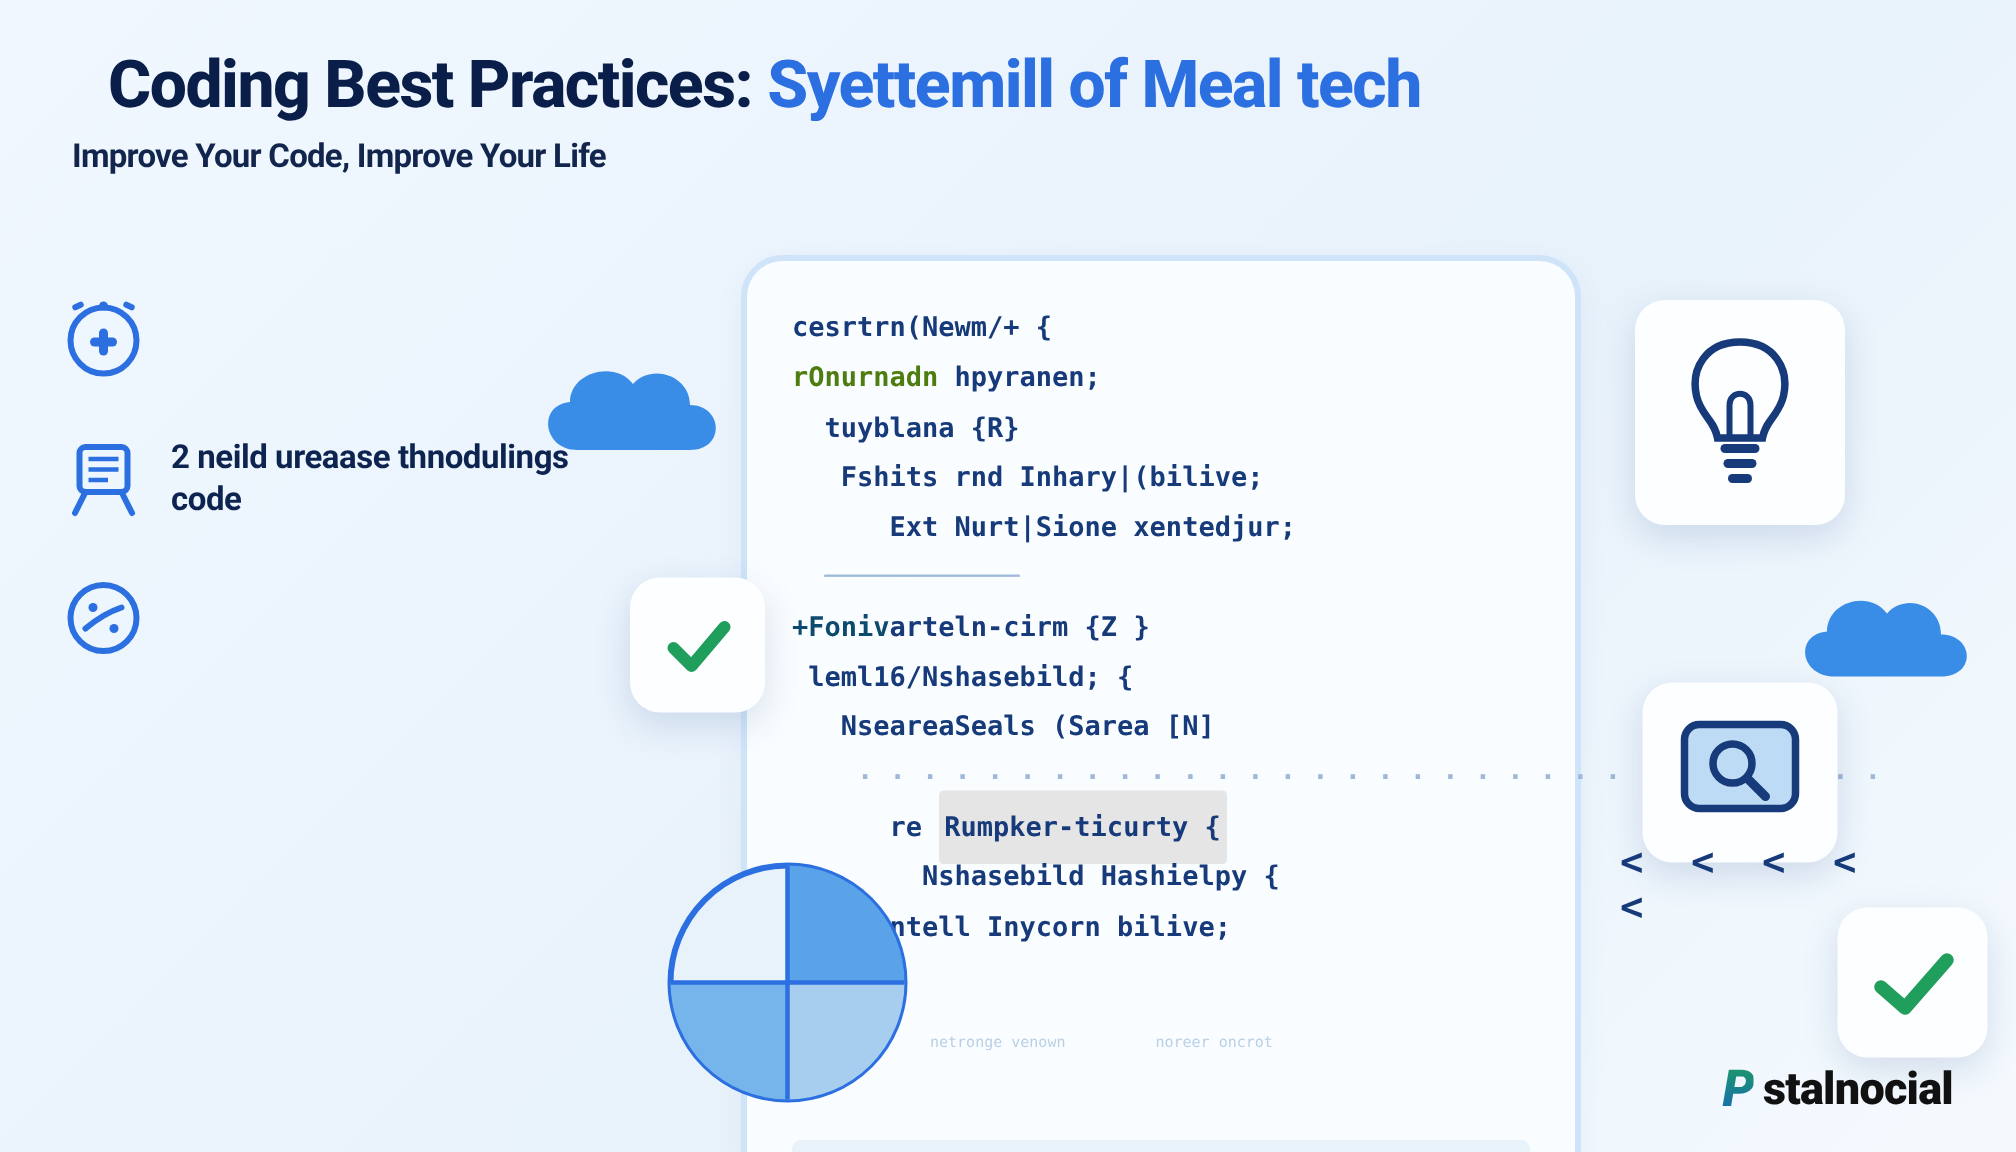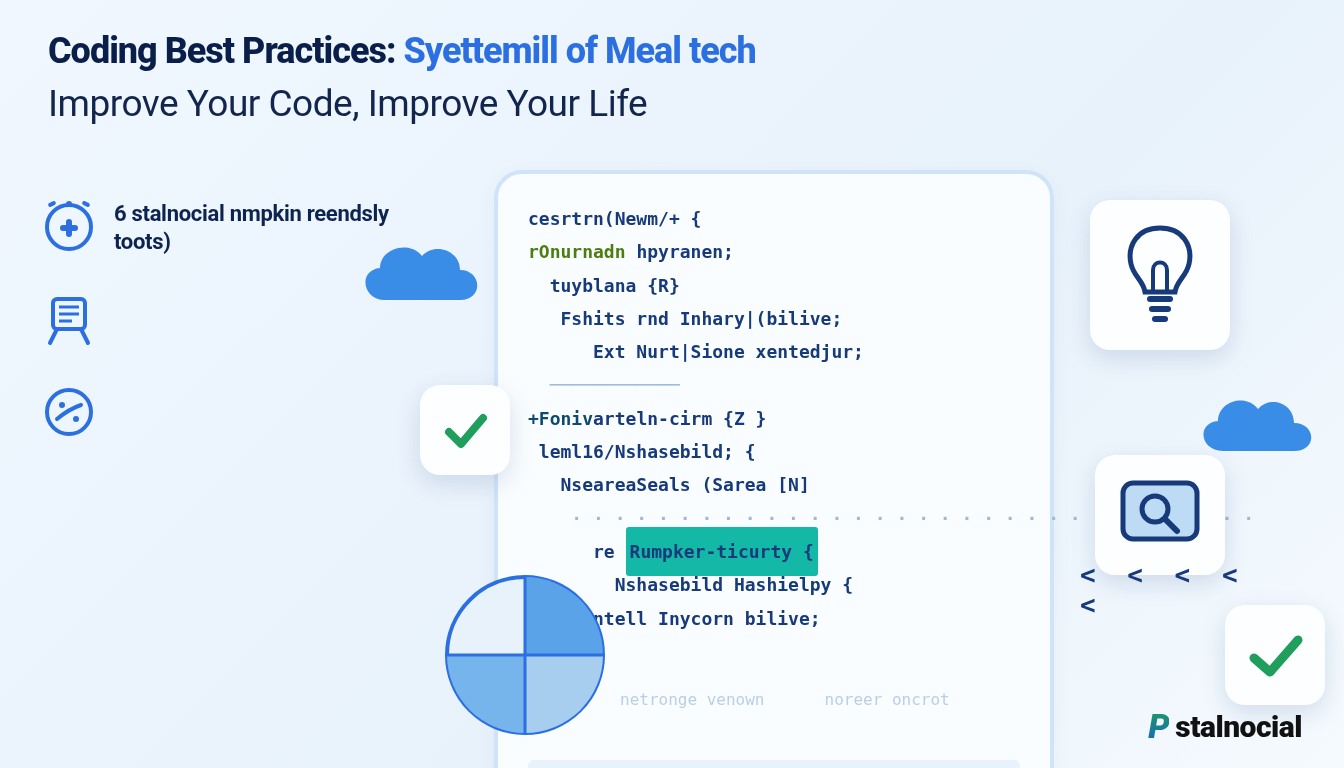--- a/index.html
+++ b/index.html
@@ -4,25 +4,25 @@
 <style>
   * { box-sizing: border-box; margin: 0; padding: 0; }
   body {
     width: 1344px; height: 768px;
     font-family: -apple-system, "Segoe UI", Roboto, Arial, sans-serif;
     background: linear-gradient(135deg, #f0f7ff 0%, #e8f2fb 60%, #f5fafe 100%);
     position: relative; overflow: hidden;
   }
   .header { padding: 30px 48px 10px 48px; }
   .title {
-    font-size: 36px; font-weight: 800; color: #0a1e4a; letter-spacing: -1px;
+    font-size: 44px; font-weight: 800; color: #0a1e4a; letter-spacing: -1px; margin-left: 24px;
   }
   .title .accent { color: #2b6fe0; }
   .subtitle {
-    font-size: 37px; font-weight: 400; color: #12254d; margin-top: 10px;
+    font-size: 22px; font-weight: 700; color: #12254d; margin-top: 10px;
     letter-spacing: -0.5px;
   }
 
   .sidebar {
     position: absolute; left: 42px; top: 200px; width: 360px;
     display: flex; flex-direction: column; gap: 38px;
   }
   .side-item { display: flex; align-items: flex-start; gap: 18px; }
   .side-item .icon-wrap {
     width: 54px; height: 54px; display:flex; align-items:center; justify-content:center;
@@ -43,21 +43,21 @@
     box-shadow: 0 6px 20px rgba(30,80,160,0.05);
   }
   .code-panel .line {
     font-family: "Consolas", "Menlo", monospace;
     font-size: 18px; color: #163a7a; font-weight: 600;
     line-height: 1.85; white-space: pre;
   }
   .code-panel .kw-green { color: #4d7c0f; }
   .code-panel .kw-red   { color: #0c4a6e; }
   .code-panel .hl {
-    background: #14b8a6; padding: 14px 4px; border-radius: 3px;
+    background: #e5e5e5; padding: 14px 4px; border-radius: 3px;
   }
   .code-panel .faint { color:#9fb8d8; }
   .code-panel .bar {
     position:absolute; bottom:18px; left:30px; right:30px; height:12px;
     border-radius:6px; background:#e8f2fb;
   }
 
   .card {
     position:absolute; background:#fdfeff; border-radius:20px;
     box-shadow: 0 8px 24px rgba(18,60,130,0.15);
@@ -84,21 +84,21 @@
   }
 
   .chevrons {
     position:absolute; left:1080px; top:560px; width:200px;
     font-family: monospace; font-size:26px; color:#163a7a; font-weight:900;
     letter-spacing: 8px;
   }
 
   .faint-code {
     position:absolute; left:620px; top:690px;
-    font-family: monospace; font-size:16px; color:#b9cfe6;
+    font-family: monospace; font-size:10px; color:#b9cfe6;
     display:flex; gap:60px;
   }
 
   svg { display:block; }
 </style>
 </head>
 <body>
 
 <div class="header">
   <h1 class="title">
@@ -115,34 +115,34 @@
       <svg width="54" height="54" viewBox="0 0 54 54">
         <circle cx="27" cy="27" r="22" fill="none" stroke="#2b6fe0" stroke-width="4"></circle>
         <circle cx="27" cy="4" r="3" fill="#2b6fe0"></circle>
         <rect x="6" y="2" width="8" height="4" rx="2" fill="#2b6fe0" transform="rotate(-25 10 4)"></rect>
         <rect x="40" y="2" width="8" height="4" rx="2" fill="#2b6fe0" transform="rotate(25 44 4)"></rect>
         <path d="M27 17 v10 h8" stroke="#2b6fe0" stroke-width="3" fill="none" stroke-linecap="round" opacity="0"></path>
         <rect x="24" y="19" width="6" height="18" rx="3" fill="#2b6fe0"></rect>
         <rect x="18" y="25" width="18" height="6" rx="3" fill="#2b6fe0"></rect>
       </svg>
     </span>
-    <div class="txt">6 stalnocial nmpkin reendsly toots)</div>
   </div>
 
   <div class="side-item">
     <span class="icon-wrap">
       <svg width="54" height="54" viewBox="0 0 54 54">
         <rect x="11" y="6" width="32" height="30" rx="4" fill="none" stroke="#2b6fe0" stroke-width="4"></rect>
         <line x1="17" y1="14" x2="37" y2="14" stroke="#2b6fe0" stroke-width="3"></line>
         <line x1="17" y1="21" x2="37" y2="21" stroke="#2b6fe0" stroke-width="3"></line>
         <line x1="17" y1="28" x2="30" y2="28" stroke="#2b6fe0" stroke-width="3"></line>
         <line x1="15" y1="36" x2="8" y2="50" stroke="#2b6fe0" stroke-width="4" stroke-linecap="round"></line>
         <line x1="39" y1="36" x2="46" y2="50" stroke="#2b6fe0" stroke-width="4" stroke-linecap="round"></line>
       </svg>
     </span>
+    <div class="txt">2 neild ureaase thnodulings code</div>
   </div>
 
   <div class="side-item">
     <span class="icon-wrap">
       <svg width="54" height="54" viewBox="0 0 54 54">
         <circle cx="27" cy="27" r="22" fill="none" stroke="#2b6fe0" stroke-width="4"></circle>
         <circle cx="20" cy="20" r="3" fill="#2b6fe0"></circle>
         <path d="M15 34 Q27 24 39 20" stroke="#2b6fe0" stroke-width="4" fill="none" stroke-linecap="round"></path>
         <circle cx="34" cy="34" r="3" fill="#2b6fe0"></circle>
       </svg>

